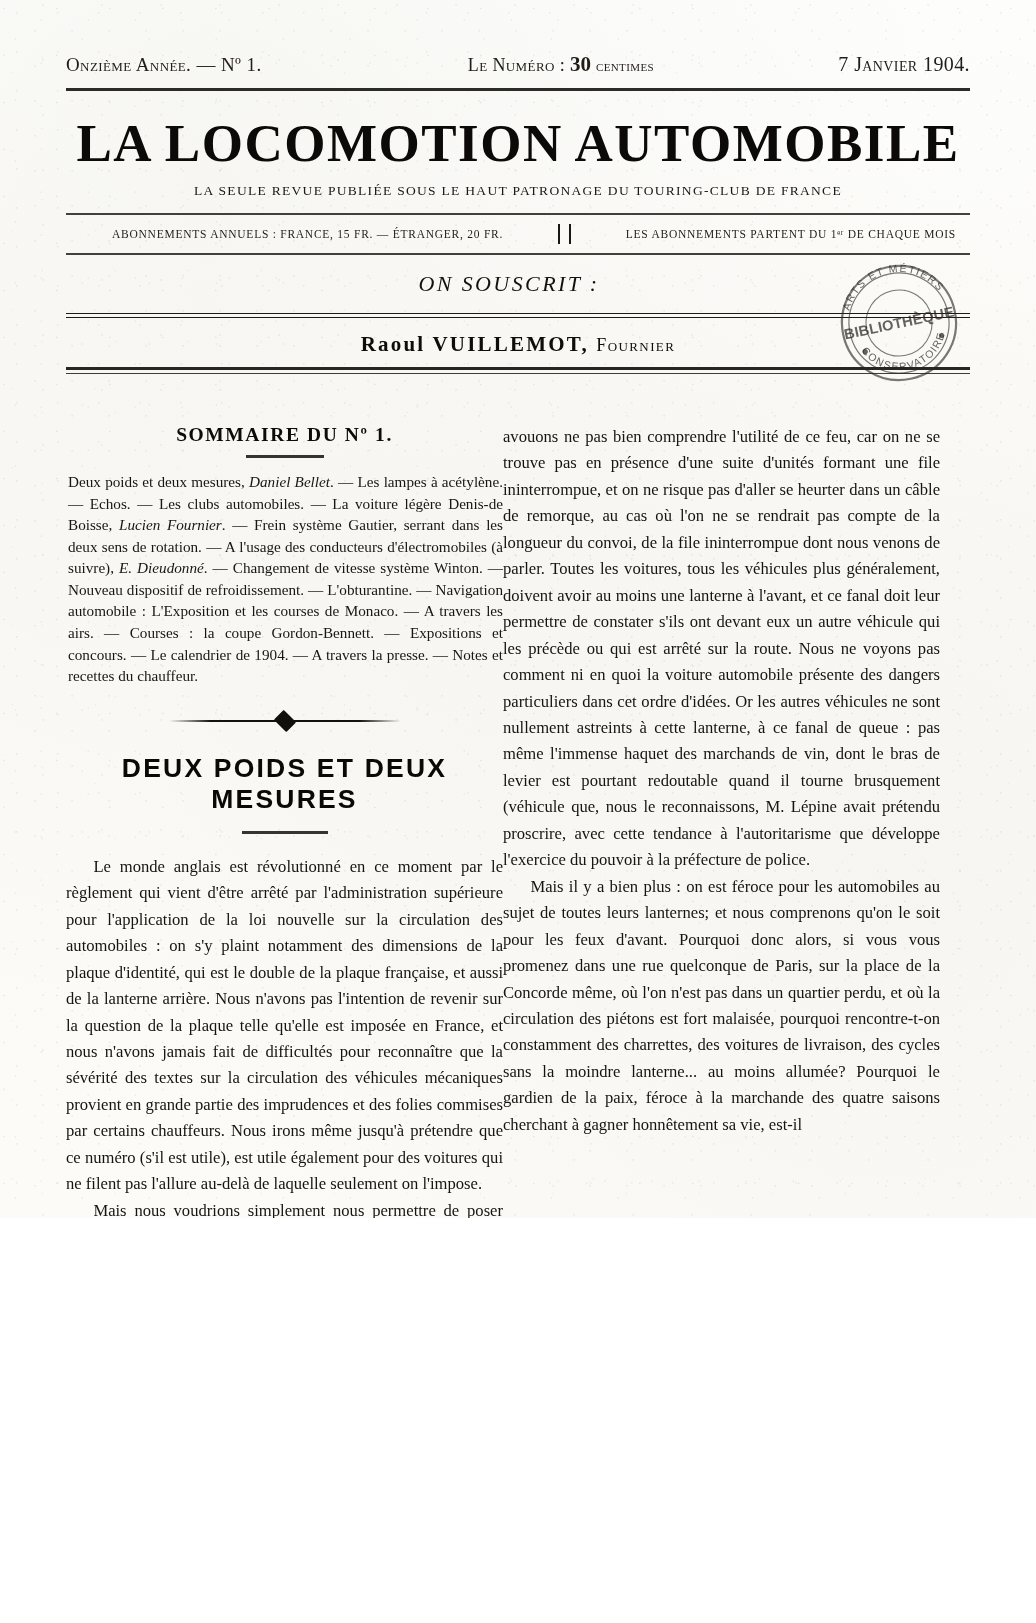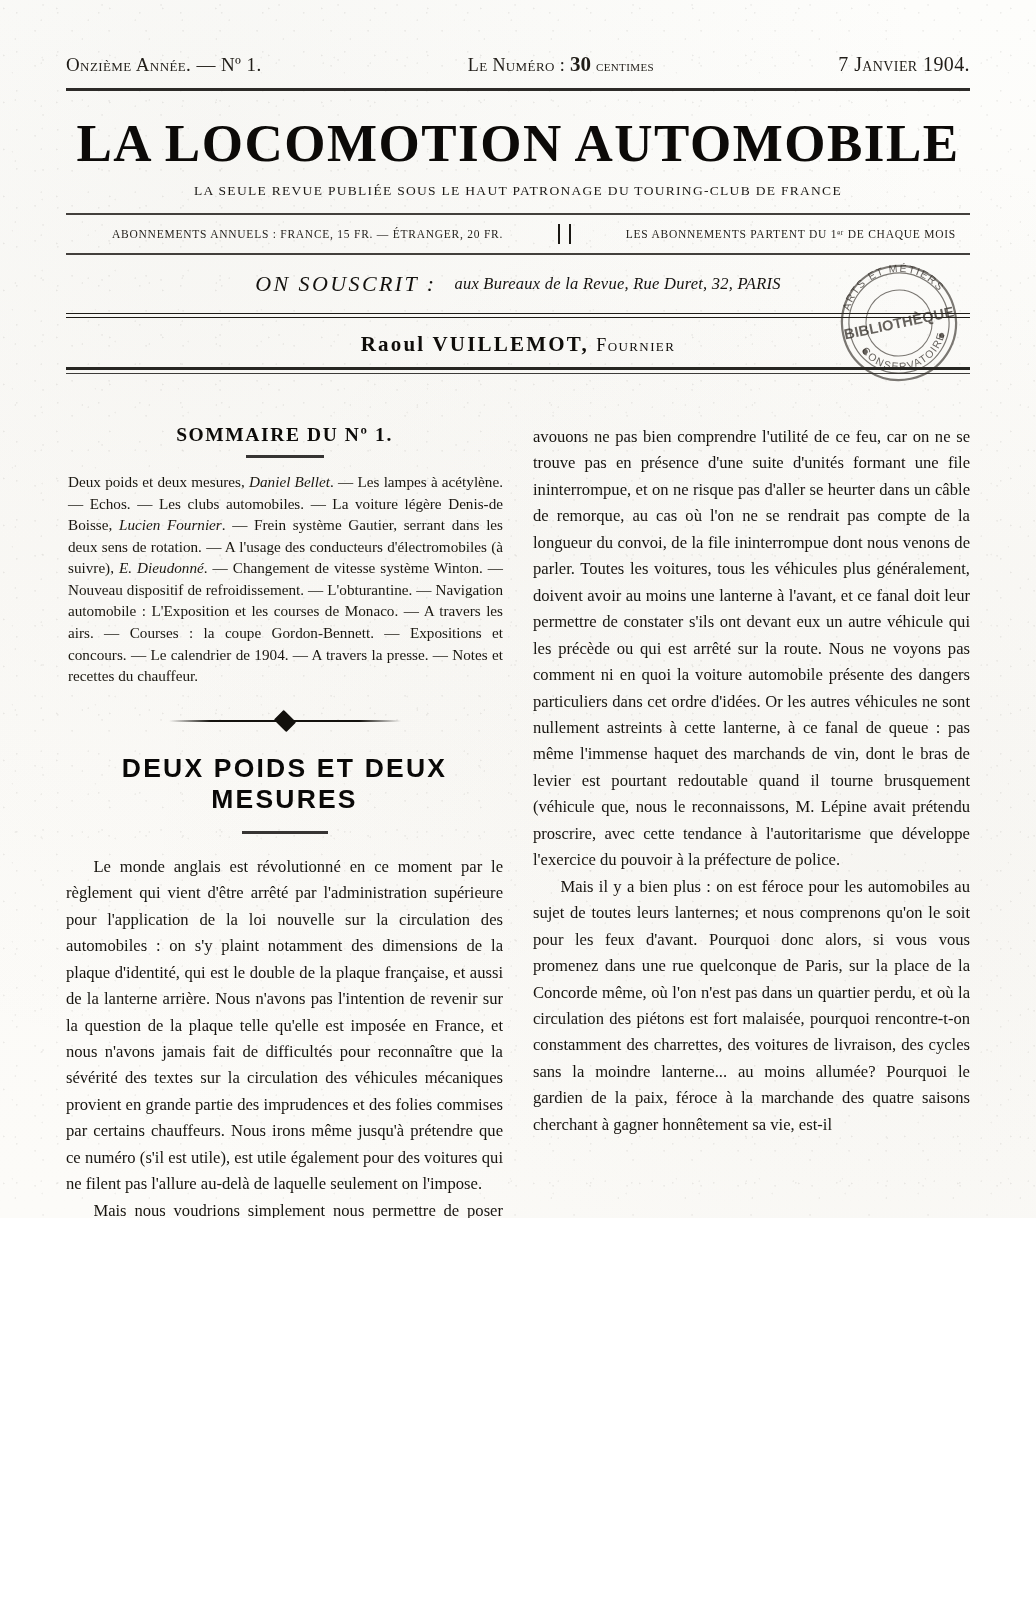--- a/index.html
+++ b/index.html
@@ -167,21 +167,20 @@
     pointer-events: none;
   }
 
   
   .cols {
     position: absolute;
     left: 66px;
     top: 424px;
     width: 904px;
     display: flex;
-    gap: 30px;
   }
   .col { width: 437px; }
 
   .sommaire-title {
     text-align: center;
     font-weight: bold;
     font-size: 19.5px;
     letter-spacing: 1.6px;
     margin: 0 0 4px 0;
     color: #0d0b09;
@@ -283,21 +282,20 @@
       <div class="subs-left">ABONNEMENTS ANNUELS : FRANCE, 15 FR. — ÉTRANGER, 20 FR.</div>
       <span class="divider"></span>
       <div class="subs-right">LES ABONNEMENTS PARTENT DU 1ᵉʳ DE CHAQUE MOIS</div>
     </div>
 
     <div class="rule-thin"></div>
 
     <div class="souscrit">
       <div class="souscrit-label">ON SOUSCRIT :</div>
       <div class="souscrit-lines">
-        <div class="ln">aux Bureaux de la Revue, Rue Duret, 32, PARIS</div>
       </div>
     </div>
 
     <div class="dbl-rule">
       <div class="a"></div>
       <div class="b"></div>
     </div>
 
     <div class="director">
       <span class="name">Raoul VUILLEMOT,</span>

